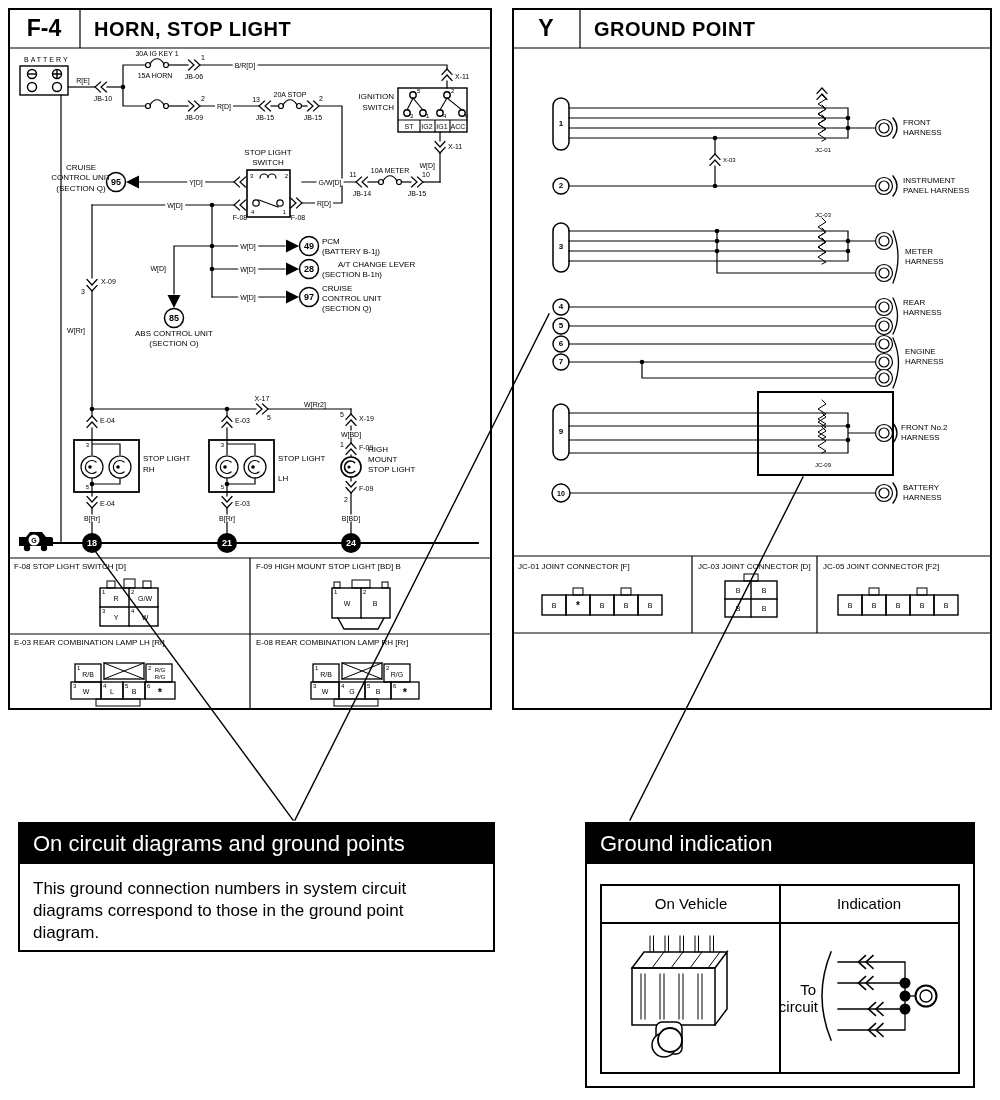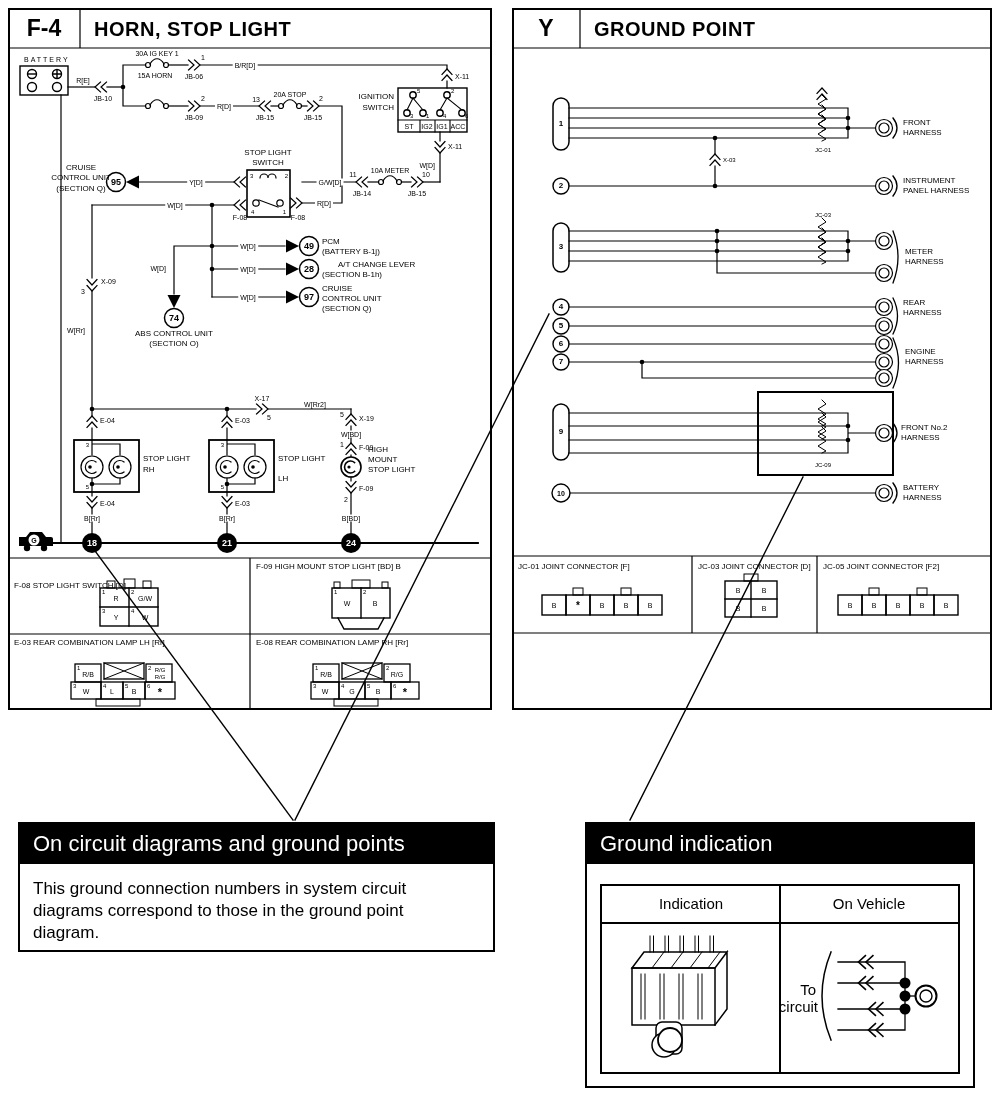--- a/index.html
+++ b/index.html
@@ -472,21 +472,21 @@
 <div class="lbl c bg" style="left:248px;top:269px">W[D]</div>
 <div class="nc" style="left:309px;top:269px">28</div>
 <div class="lbl t8" style="left:338px;top:265px">A/T CHANGE LEVER</div>
 <div class="lbl t8" style="left:322px;top:275px">(SECTION B-1h)</div>
 <div class="lbl c bg" style="left:248px;top:297px">W[D]</div>
 <div class="nc" style="left:309px;top:297px">97</div>
 <div class="lbl t8" style="left:322px;top:289px">CRUISE</div>
 <div class="lbl t8" style="left:322px;top:299px">CONTROL UNIT</div>
 <div class="lbl t8" style="left:322px;top:309px">(SECTION Q)</div>
 <div class="lbl r bg" style="left:168px;top:268px">W[D]</div>
-<div class="nc" style="left:174px;top:318px">74</div>
+<div class="nc" style="left:174px;top:318px">85</div>
 <div class="lbl c t8" style="left:174px;top:334px">ABS CONTROL UNIT</div>
 <div class="lbl c t8" style="left:174px;top:344px">(SECTION O)</div>
 <div class="lbl r" style="left:85px;top:291px">3</div>
 <div class="lbl" style="left:101px;top:281px">X-09</div>
 <div class="lbl r bg" style="left:87px;top:330px">W[Rr]</div>
 <div class="lbl c" style="left:262px;top:398px">X-17</div>
 <div class="lbl" style="left:267px;top:417px">5</div>
 <div class="lbl c bg" style="left:315px;top:404px">W[Rr2]</div>
 <div class="lbl r" style="left:344px;top:414px">5</div>
 <div class="lbl" style="left:359px;top:418px">X-19</div>
@@ -511,21 +511,21 @@
 <div class="lbl t8" style="left:278px;top:459px">STOP LIGHT</div>
 <div class="lbl t8" style="left:278px;top:479px">LH</div>
 <div class="lbl t6 r" style="left:224px;top:487px">5</div>
 <div class="lbl" style="left:235px;top:503px">E-03</div>
 <div class="lbl c bg" style="left:227px;top:518px">B[Rr]</div>
 <div class="c lbl" style="left:34px;top:540px;font-weight:bold">G</div>
 <div class="gc" style="left:92px;top:543px">18</div>
 <div class="gc" style="left:227px;top:543px">21</div>
 <div class="gc" style="left:351px;top:543px">24</div>
 
-<div class="lbl t8" style="left:14px;top:586px">F-08 STOP LIGHT SWITCH [D]</div>
+<div class="lbl t8" style="left:14px;top:567px">F-08 STOP LIGHT SWITCH [D]</div>
 <div class="lbl t8" style="left:256px;top:567px">F-09 HIGH MOUNT STOP LIGHT  [BD] B</div>
 <div class="lbl t8" style="left:14px;top:643px">E-03 REAR COMBINATION LAMP LH [Rr]</div>
 <div class="lbl t8" style="left:256px;top:643px">E-08 REAR COMBINATION LAMP RH [Rr]</div>
 
 <div class="lbl t6" style="left:102px;top:592px">1</div>
 <div class="c lbl" style="left:116px;top:598px">R</div>
 <div class="lbl t6" style="left:131px;top:592px">2</div>
 <div class="c lbl" style="left:145px;top:598px">G/W</div>
 <div class="lbl t6" style="left:102px;top:611px">3</div>
 <div class="c lbl" style="left:116px;top:617px">Y</div>
@@ -618,19 +618,19 @@
 </div>
 <div class="co-line" style="left:33px;top:880px">This ground connection numbers in system circuit</div>
 <div class="co-line" style="left:33px;top:902px">diagrams correspond to those in the ground point</div>
 <div class="co-line" style="left:33px;top:924px">diagram.</div>
 
 <div class="co" style="left:585px;top:822px;width:390px;height:266px">
   <div class="co-hd">Ground indication</div>
 </div>
 <div class="tbl" style="left:600px;top:884px;width:360px;height:190px">
   <div class="tbl-hd">
+    <div>On Vehicle</div>
     <div>Indication</div>
-    <div>On Vehicle</div>
   </div>
   <div class="vdiv" style="left:177px;top:0;height:186px"></div>
 </div>
 <div class="to-lbl" style="left:816px;top:989px">To</div>
 <div class="to-lbl" style="left:818px;top:1006px">circuit</div>
 
 </body></html>

